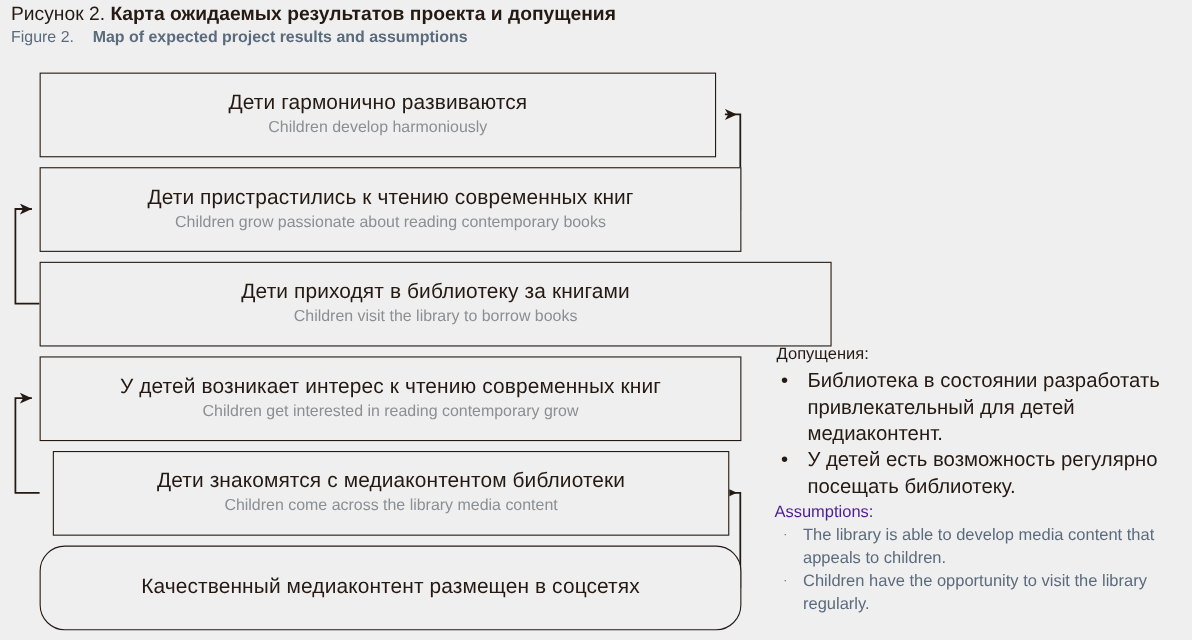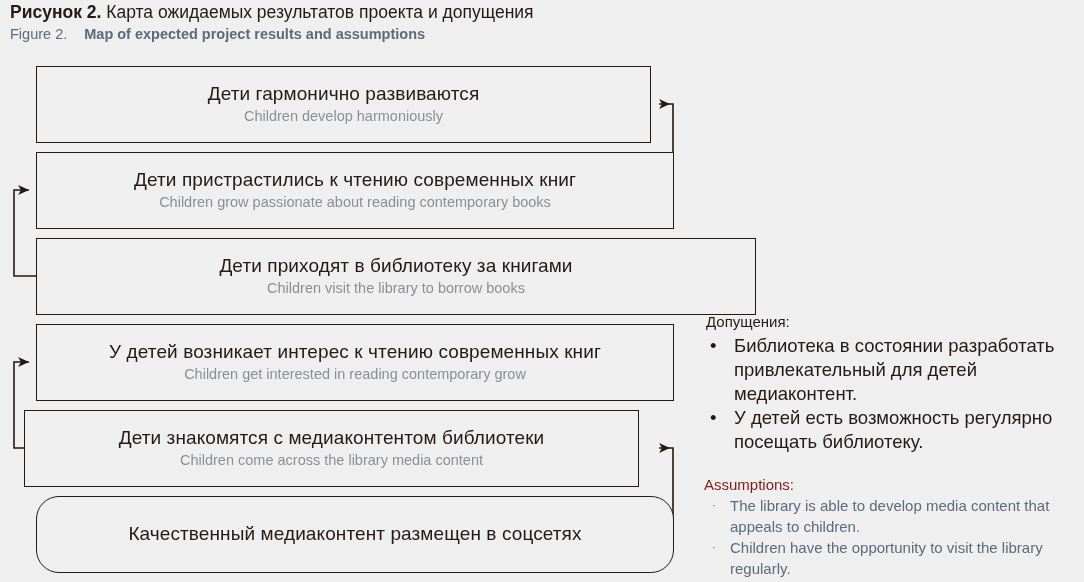--- a/index.html
+++ b/index.html
@@ -24,22 +24,22 @@
     left: 10px;
     top: 2px;
     width: 740px;
   }
   .caption-line-ru {
     font-size: 17.5px;
     line-height: 21px;
     white-space: nowrap;
     color: #241a13;
   }
-  .caption-num-ru { font-weight: 700; margin-top: 20px; }
-  .caption-title-ru { font-weight: 400; }
+  .caption-num-ru { font-weight: 400; margin-top: 20px; }
+  .caption-title-ru { font-weight: 700; }
 
   .caption-line-en {
     font-size: 14.5px;
     line-height: 20px;
     white-space: nowrap;
     color: #5a6b7d;
     margin-top: 1px;
   }
   .caption-num-en { font-weight: 400; }
   .caption-title-en { font-weight: 700; padding-left: 17px; }
@@ -77,21 +77,21 @@
     line-height: 19px;
     color: #8a8f94;
     white-space: nowrap;
     margin-top: 1px;
   }
 
   #box-1 { left: 36px; top: 66px;  width: 615px; height: 77px; }
   #box-2 { left: 36px; top: 152px; width: 638px; height: 77px; }
   #box-3 { left: 36px; top: 238px; width: 720px; height: 77px; }
   #box-4 { left: 36px; top: 324px; width: 638px; height: 77px; }
-  #box-5 { left: 24px; top: 410px; width: 615px; height: 77px; }
+  #box-5 { left: 48px; top: 410px; width: 615px; height: 77px; }
   #box-6 { left: 36px; top: 496px; width: 638px; height: 77px; border-radius: 23px; }
 
   
   .connectors {
     position: absolute;
     left: 0; top: 0;
     width: 1084px;
     height: 582px;
     pointer-events: none;
   }
@@ -127,23 +127,23 @@
     left: 10px;
     top: 0;
     font-size: 18.5px;
     line-height: 24px;
     color: #241a13;
   }
 
   .assump-head-en {
     font-size: 15px;
     line-height: 21px;
-    color: #7f1d1d;
+    color: #4c1d95;
     padding-left: 4px;
-    margin-top: 20px;
+    margin-top: 1px;
   }
   .assump-list-en {
     list-style: none;
     margin: 0;
     padding: 0;
   }
   .assump-list-en > li {
     position: relative;
     font-size: 15px;
     line-height: 21px;

